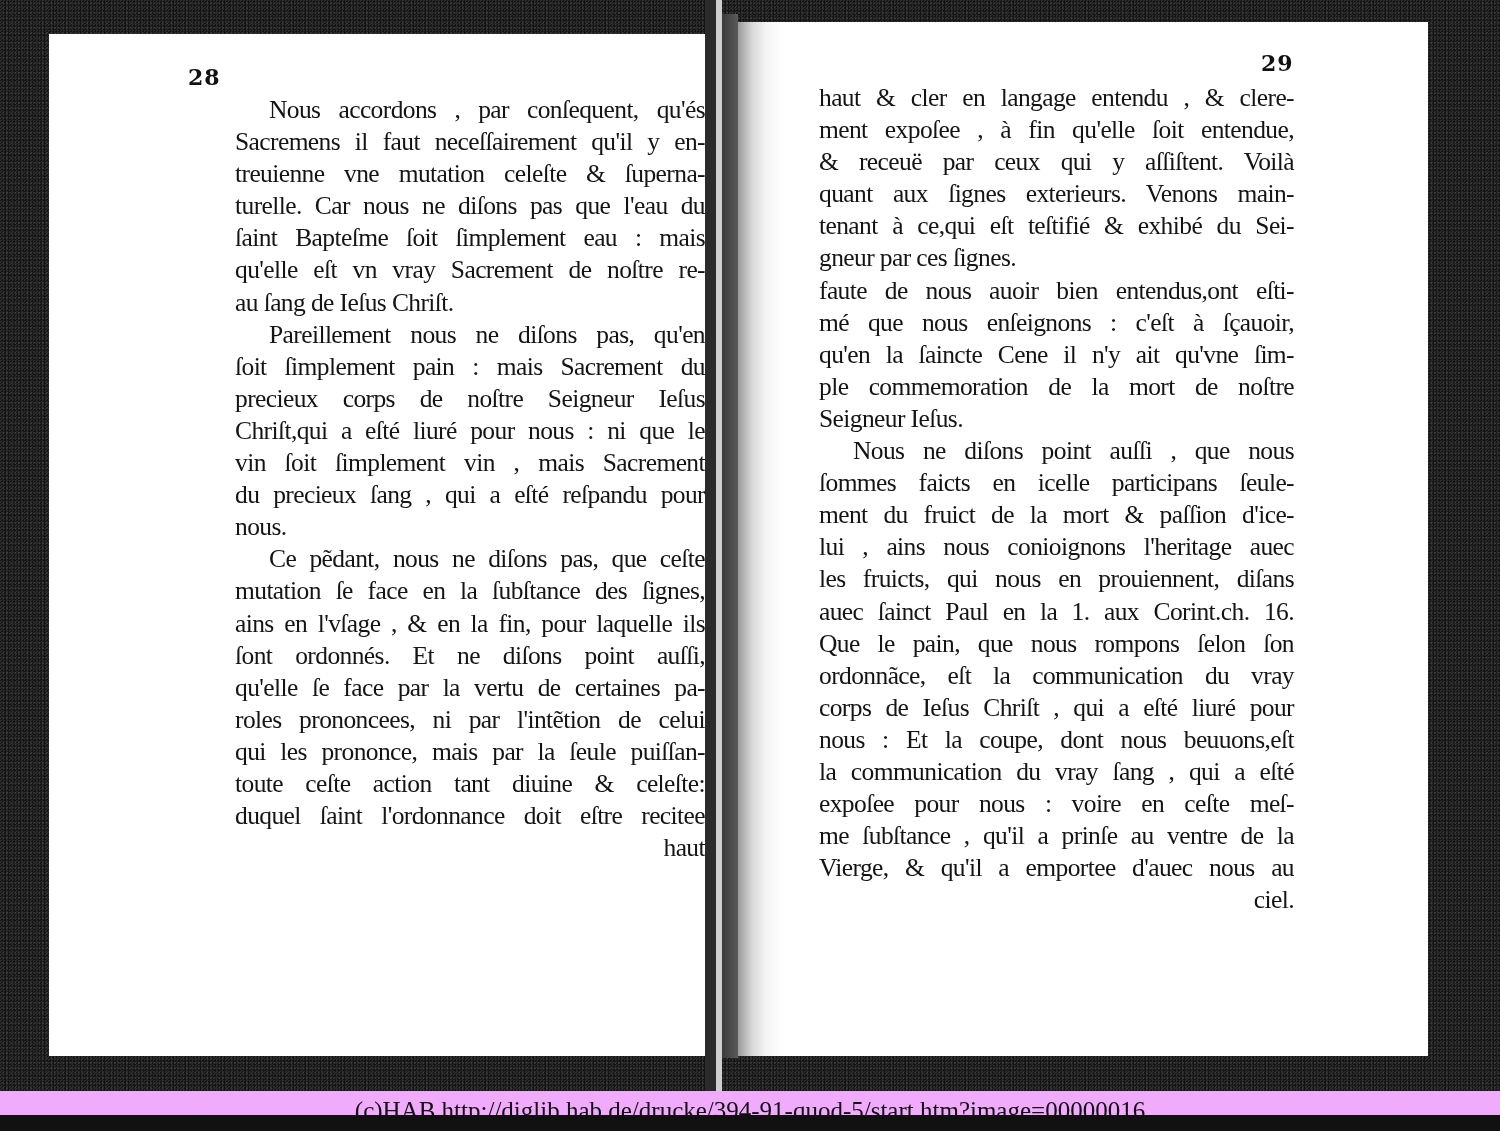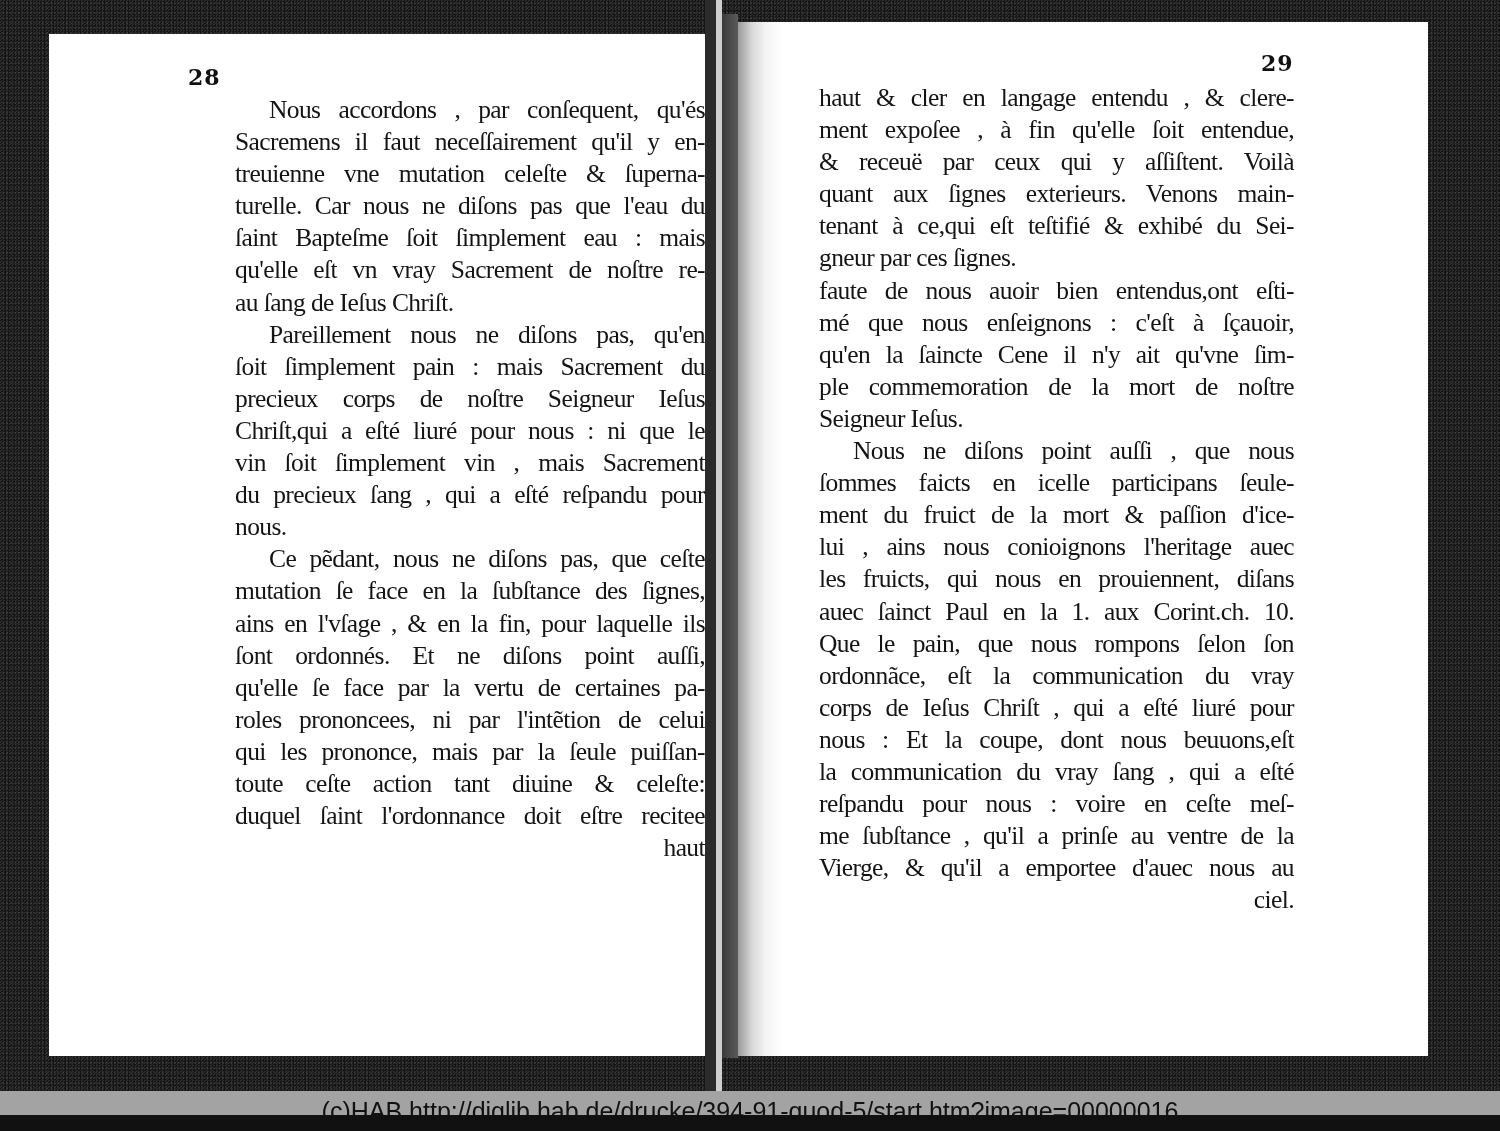--- a/index.html
+++ b/index.html
@@ -40,22 +40,22 @@
   }
   .text.left { left: 211px; top: 94px; width: 470px; }
   .text.right { left: 795px; top: 82px; width: 475px; }
   .line { display: block; white-space: nowrap; text-align: justify; text-align-last: justify; height: 32.1px; }
   .line.indent { padding-left: 34px; }
   .line.last { text-align-last: left; }
   .line.catch { text-align-last: right; }
 
   .footer {
     position: absolute; left: 0; top: 1091px; width: 1500px; height: 24px;
-    background: #a3a3a3; text-align: center;
-    font-family: Liberation Sans, sans-serif;
+    background: #f0abfc; text-align: center;
+    font-family: Liberation Serif, serif;
     font-size: 25px; line-height: 40px; color: #111;
   }
 </style>
 </head>
 <body>
 
 <div class="scan"></div>
 
 <div class="page left"></div>
 <div class="page right"></div>
@@ -102,27 +102,27 @@
     <span class="line">faute de nous auoir bien entendus,ont eſti-</span>
     <span class="line">mé que nous enſeignons : c'eſt à ſçauoir,</span>
     <span class="line">qu'en la ſaincte Cene il n'y ait qu'vne ſim-</span>
     <span class="line">ple commemoration de la mort de noſtre</span>
     <span class="line last">Seigneur Ieſus.</span>
     <span class="line indent">Nous ne diſons point auſſi , que nous</span>
     <span class="line">ſommes faicts en icelle participans ſeule-</span>
     <span class="line">ment du fruict de la mort &amp; paſſion d'ice-</span>
     <span class="line">lui , ains nous conioignons l'heritage auec</span>
     <span class="line">les fruicts, qui nous en prouiennent, diſans</span>
-    <span class="line">auec ſainct Paul en la 1. aux Corint.ch. 10.</span>
+    <span class="line">auec ſainct Paul en la 1. aux Corint.ch. 16.</span>
     <span class="line">Que le pain, que nous rompons ſelon ſon</span>
     <span class="line">ordonnãce, eſt la communication du vray</span>
     <span class="line">corps de Ieſus Chriſt , qui a eſté liuré pour</span>
     <span class="line">nous : Et la coupe, dont nous beuuons,eſt</span>
     <span class="line">la communication du vray ſang , qui a eſté</span>
-    <span class="line">reſpandu pour nous : voire en ceſte meſ-</span>
+    <span class="line">expoſee pour nous : voire en ceſte meſ-</span>
     <span class="line">me ſubſtance , qu'il a prinſe au ventre de la</span>
     <span class="line">Vierge, &amp; qu'il a emportee d'auec nous au</span>
     <span class="line catch">ciel.</span>
   </div>
 
 <div class="footer">
   <span>(c)HAB http://diglib.hab.de/drucke/394-91-quod-5/start.htm?image=00000016</span>
 </div>
 
 </body></html>

